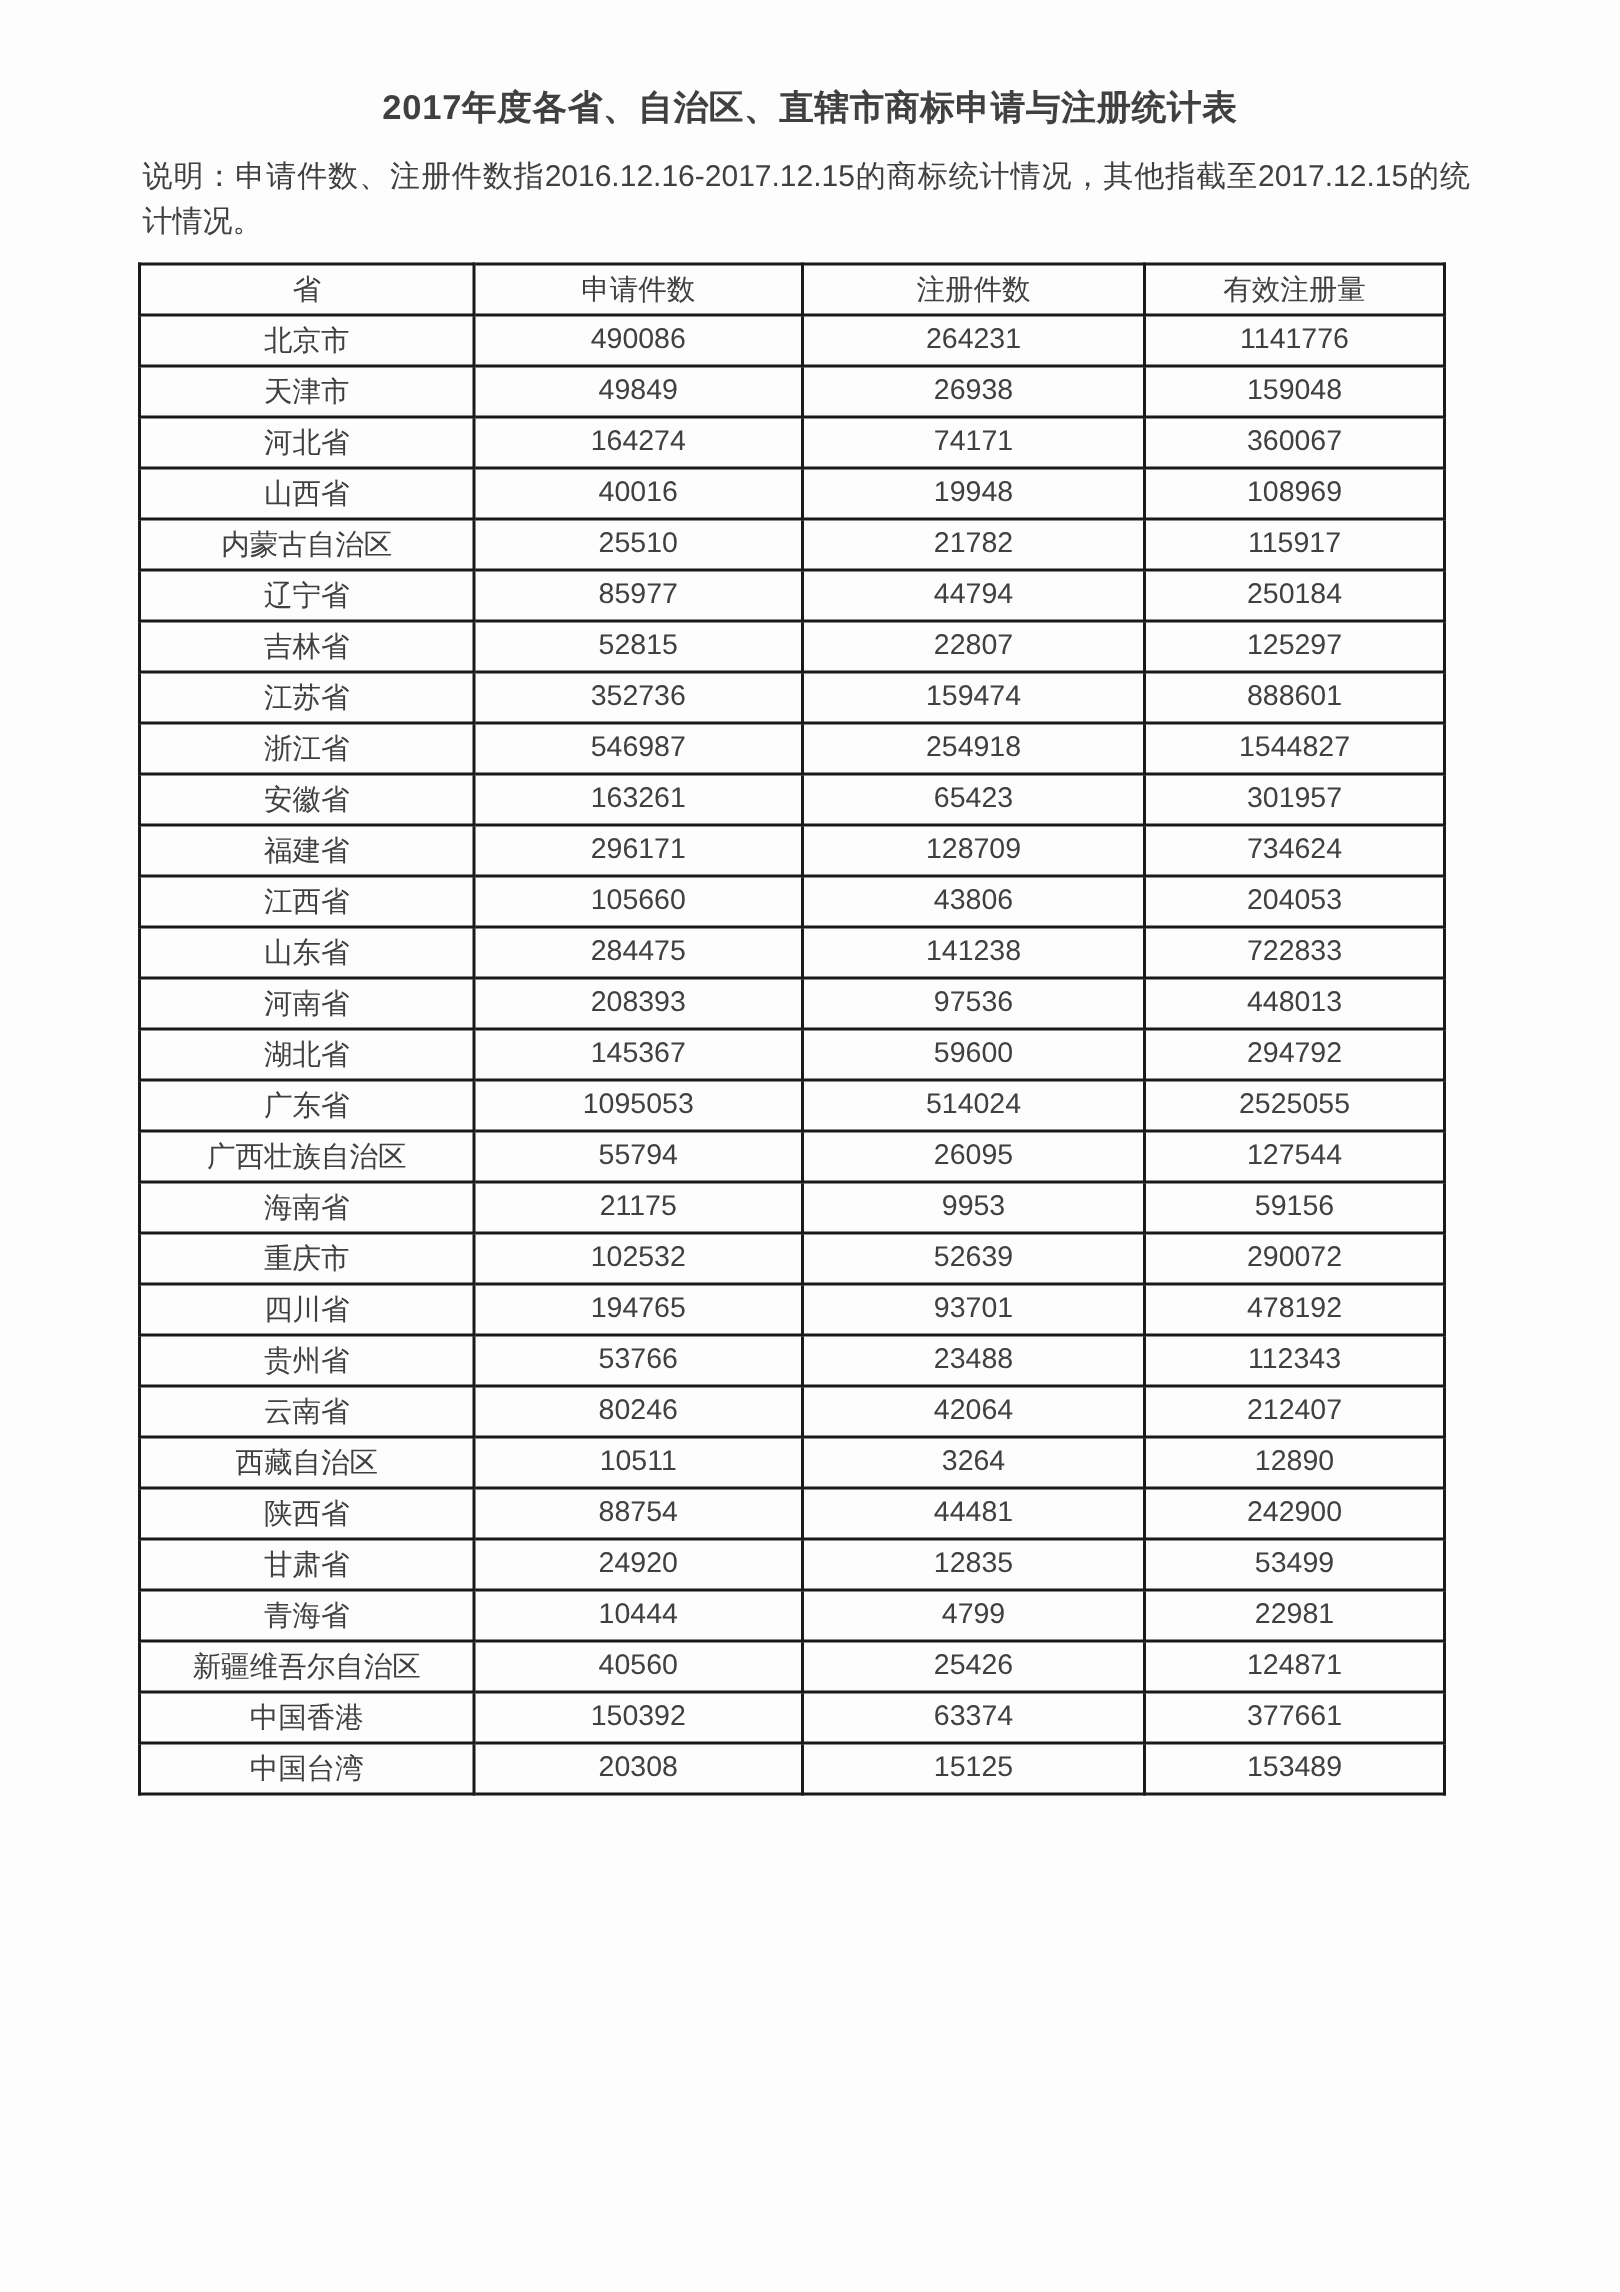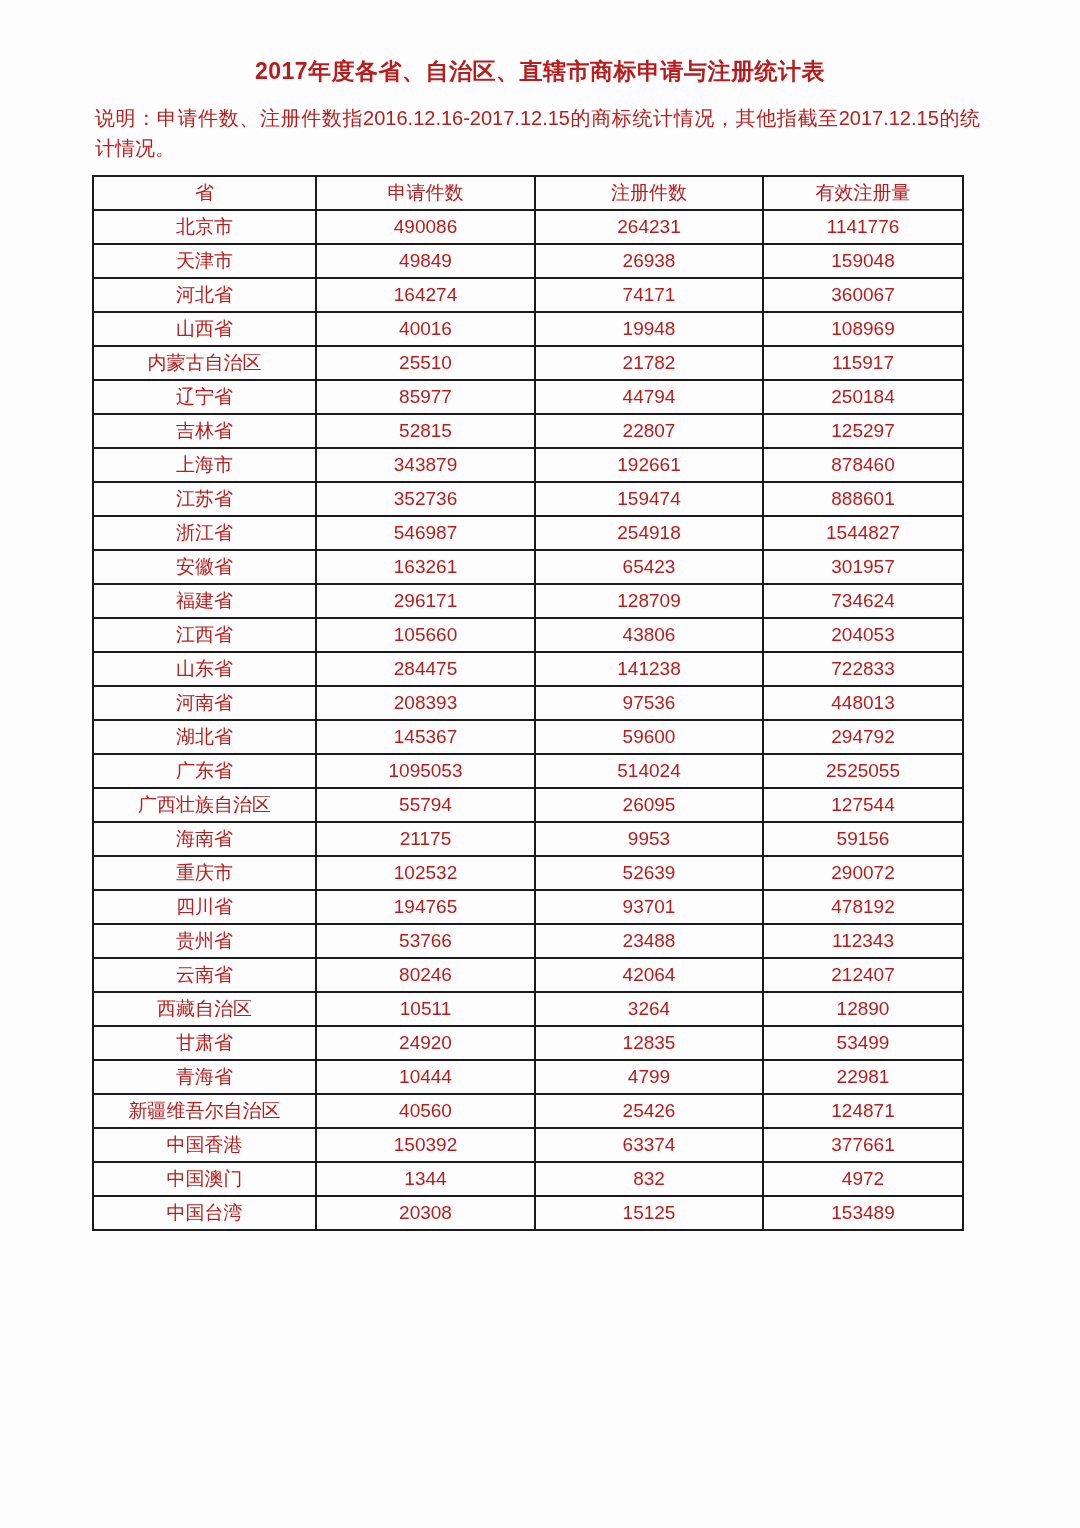--- a/index.html
+++ b/index.html
@@ -7,21 +7,21 @@
     padding: 0;
     background: #ffffff;
   }
   .page {
     position: relative;
     width: 1080px;
     height: 1528px;
     background: #fdfdfd;
     overflow: hidden;
     font-family: "Liberation Sans", "DejaVu Sans", sans-serif;
-    color: #b91c1c;
+    color: #404040;
   }
   .title {
     margin: 0;
     padding-top: 56px;
     width: 1080px;
     text-align: center;
     font-size: 23px;
     font-weight: 700;
     letter-spacing: 0.5px;
   }
@@ -108,26 +108,20 @@
           <td>44794</td>
           <td>250184</td>
         </tr>
         <tr>
           <td>吉林省</td>
           <td>52815</td>
           <td>22807</td>
           <td>125297</td>
         </tr>
         <tr>
-          <td>上海市</td>
-          <td>343879</td>
-          <td>192661</td>
-          <td>878460</td>
-        </tr>
-        <tr>
           <td>江苏省</td>
           <td>352736</td>
           <td>159474</td>
           <td>888601</td>
         </tr>
         <tr>
           <td>浙江省</td>
           <td>546987</td>
           <td>254918</td>
           <td>1544827</td>
@@ -210,20 +204,26 @@
           <td>42064</td>
           <td>212407</td>
         </tr>
         <tr>
           <td>西藏自治区</td>
           <td>10511</td>
           <td>3264</td>
           <td>12890</td>
         </tr>
         <tr>
+          <td>陕西省</td>
+          <td>88754</td>
+          <td>44481</td>
+          <td>242900</td>
+        </tr>
+        <tr>
           <td>甘肃省</td>
           <td>24920</td>
           <td>12835</td>
           <td>53499</td>
         </tr>
         <tr>
           <td>青海省</td>
           <td>10444</td>
           <td>4799</td>
           <td>22981</td>
@@ -232,26 +232,20 @@
           <td>新疆维吾尔自治区</td>
           <td>40560</td>
           <td>25426</td>
           <td>124871</td>
         </tr>
         <tr>
           <td>中国香港</td>
           <td>150392</td>
           <td>63374</td>
           <td>377661</td>
-        </tr>
-        <tr>
-          <td>中国澳门</td>
-          <td>1344</td>
-          <td>832</td>
-          <td>4972</td>
         </tr>
         <tr>
           <td>中国台湾</td>
           <td>20308</td>
           <td>15125</td>
           <td>153489</td>
         </tr>
       </tbody>
   </table>
 </div>

